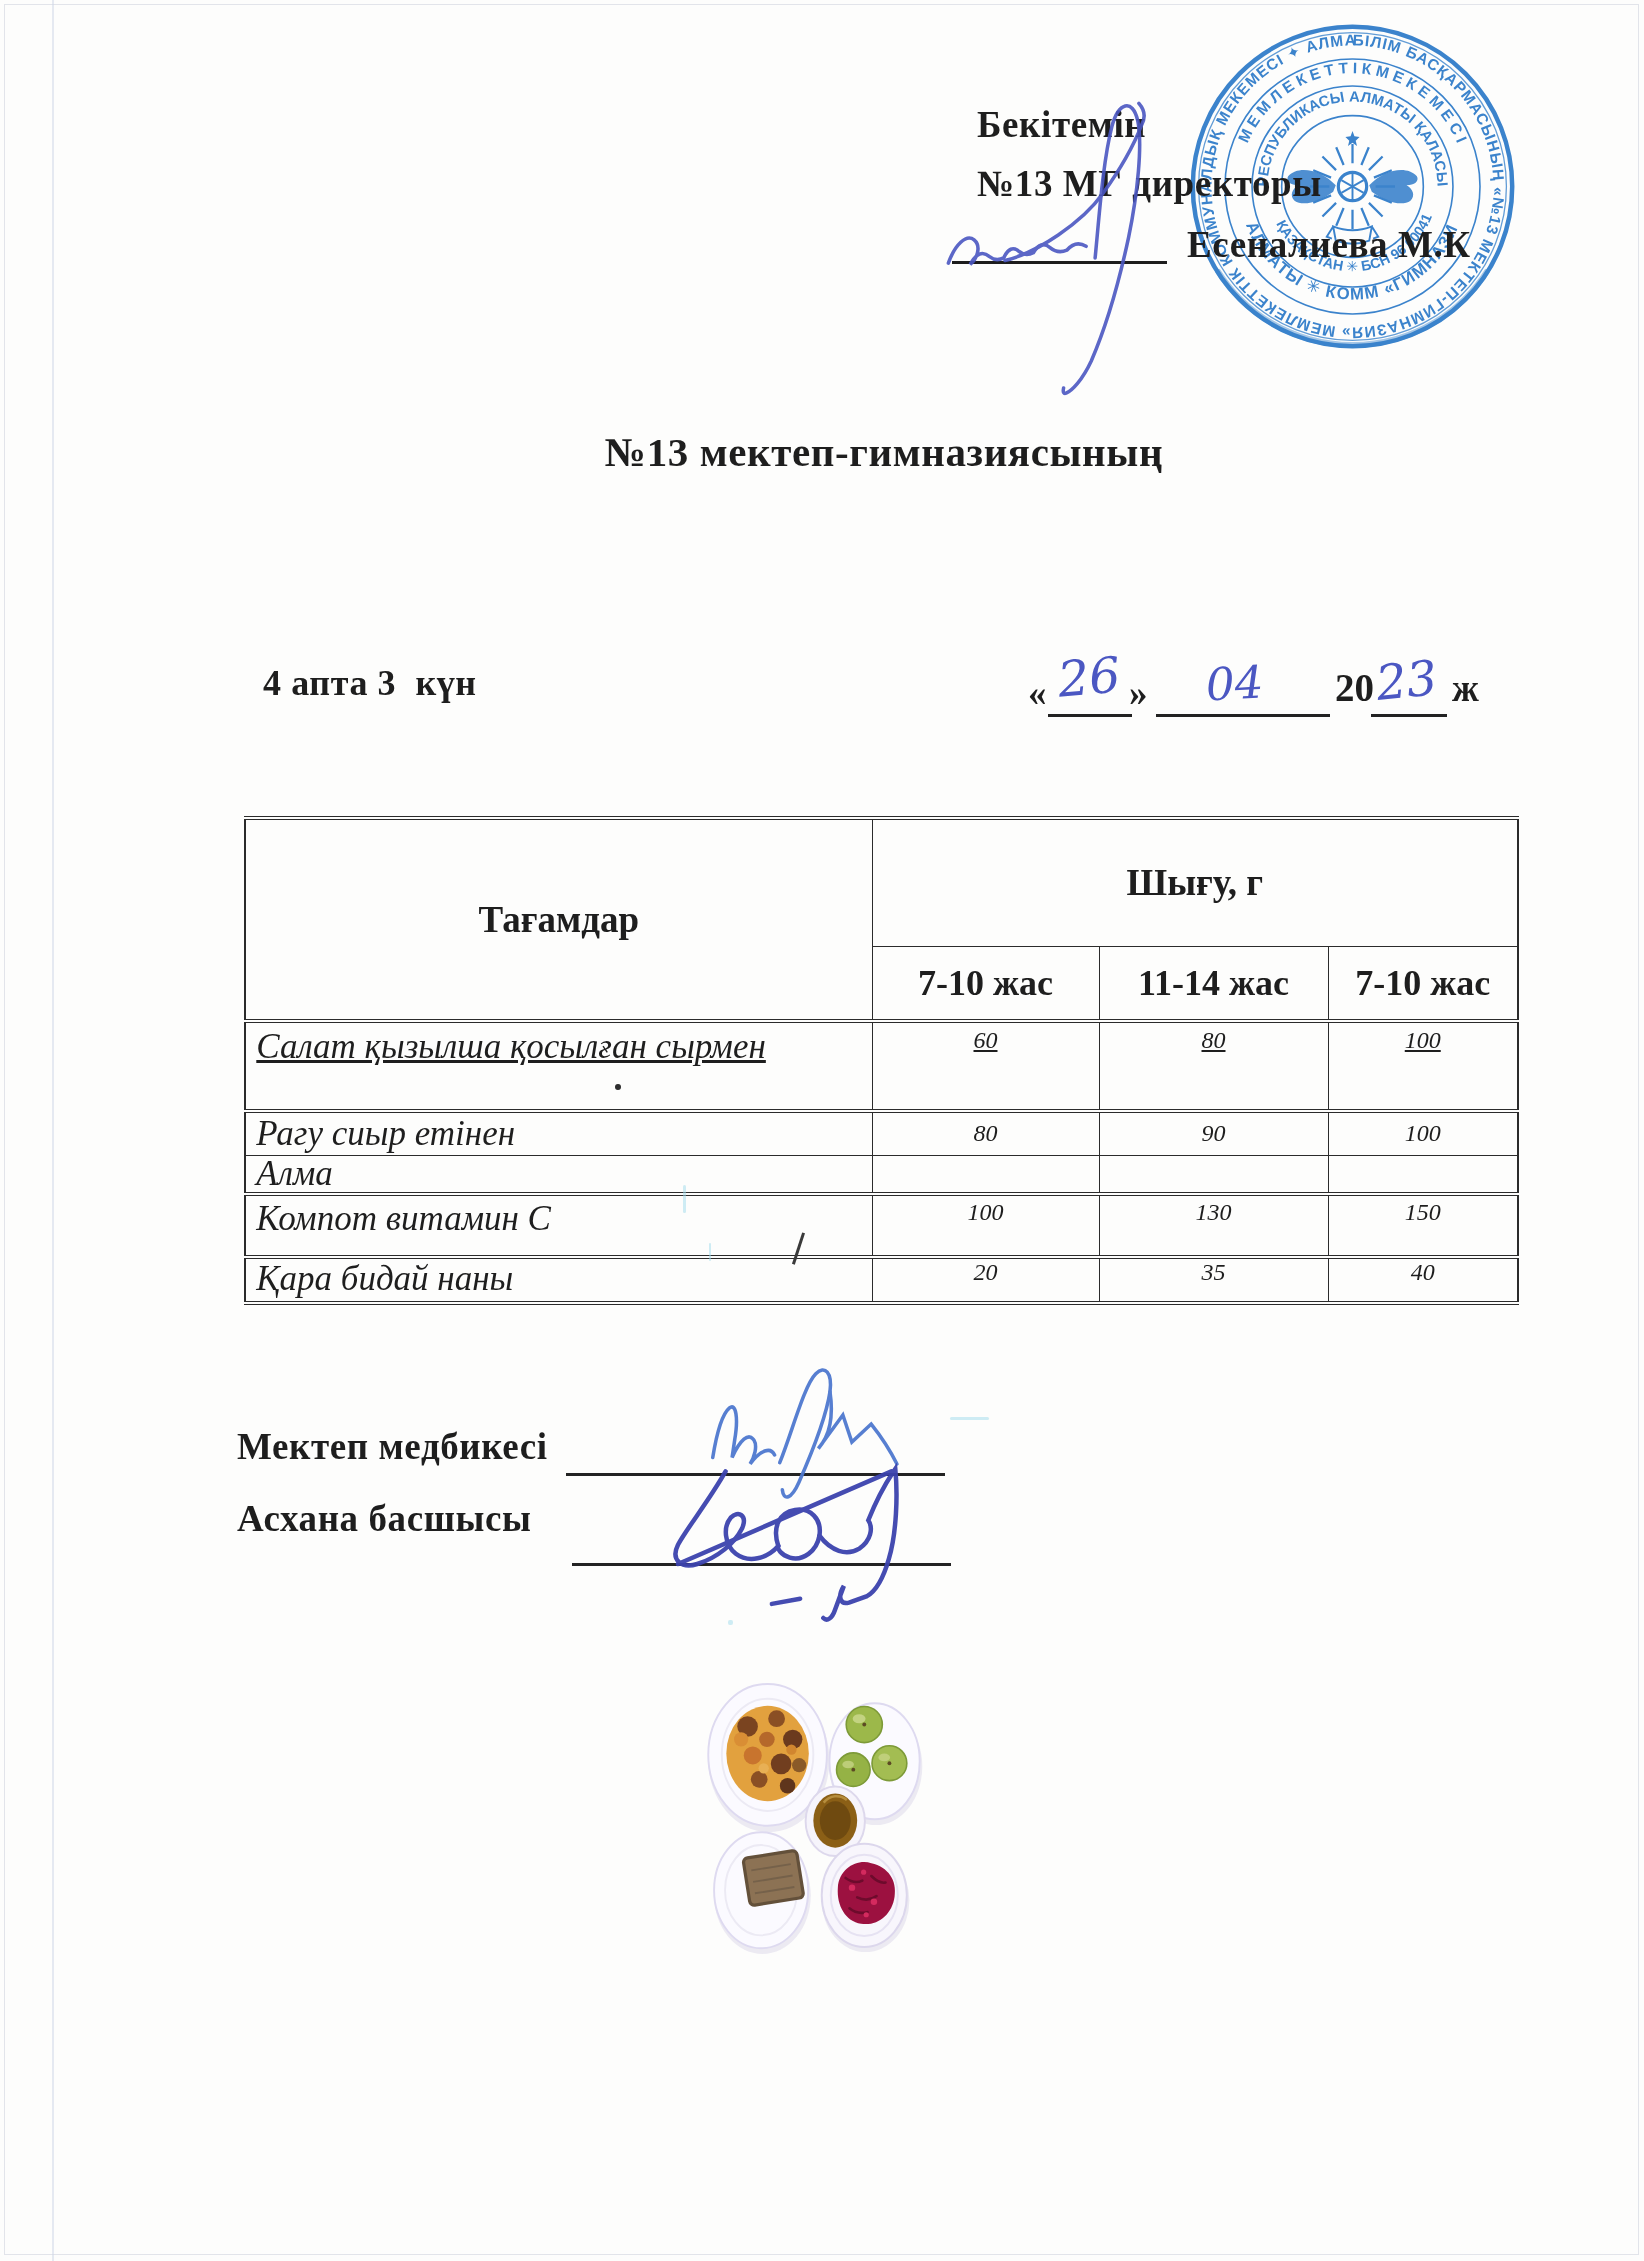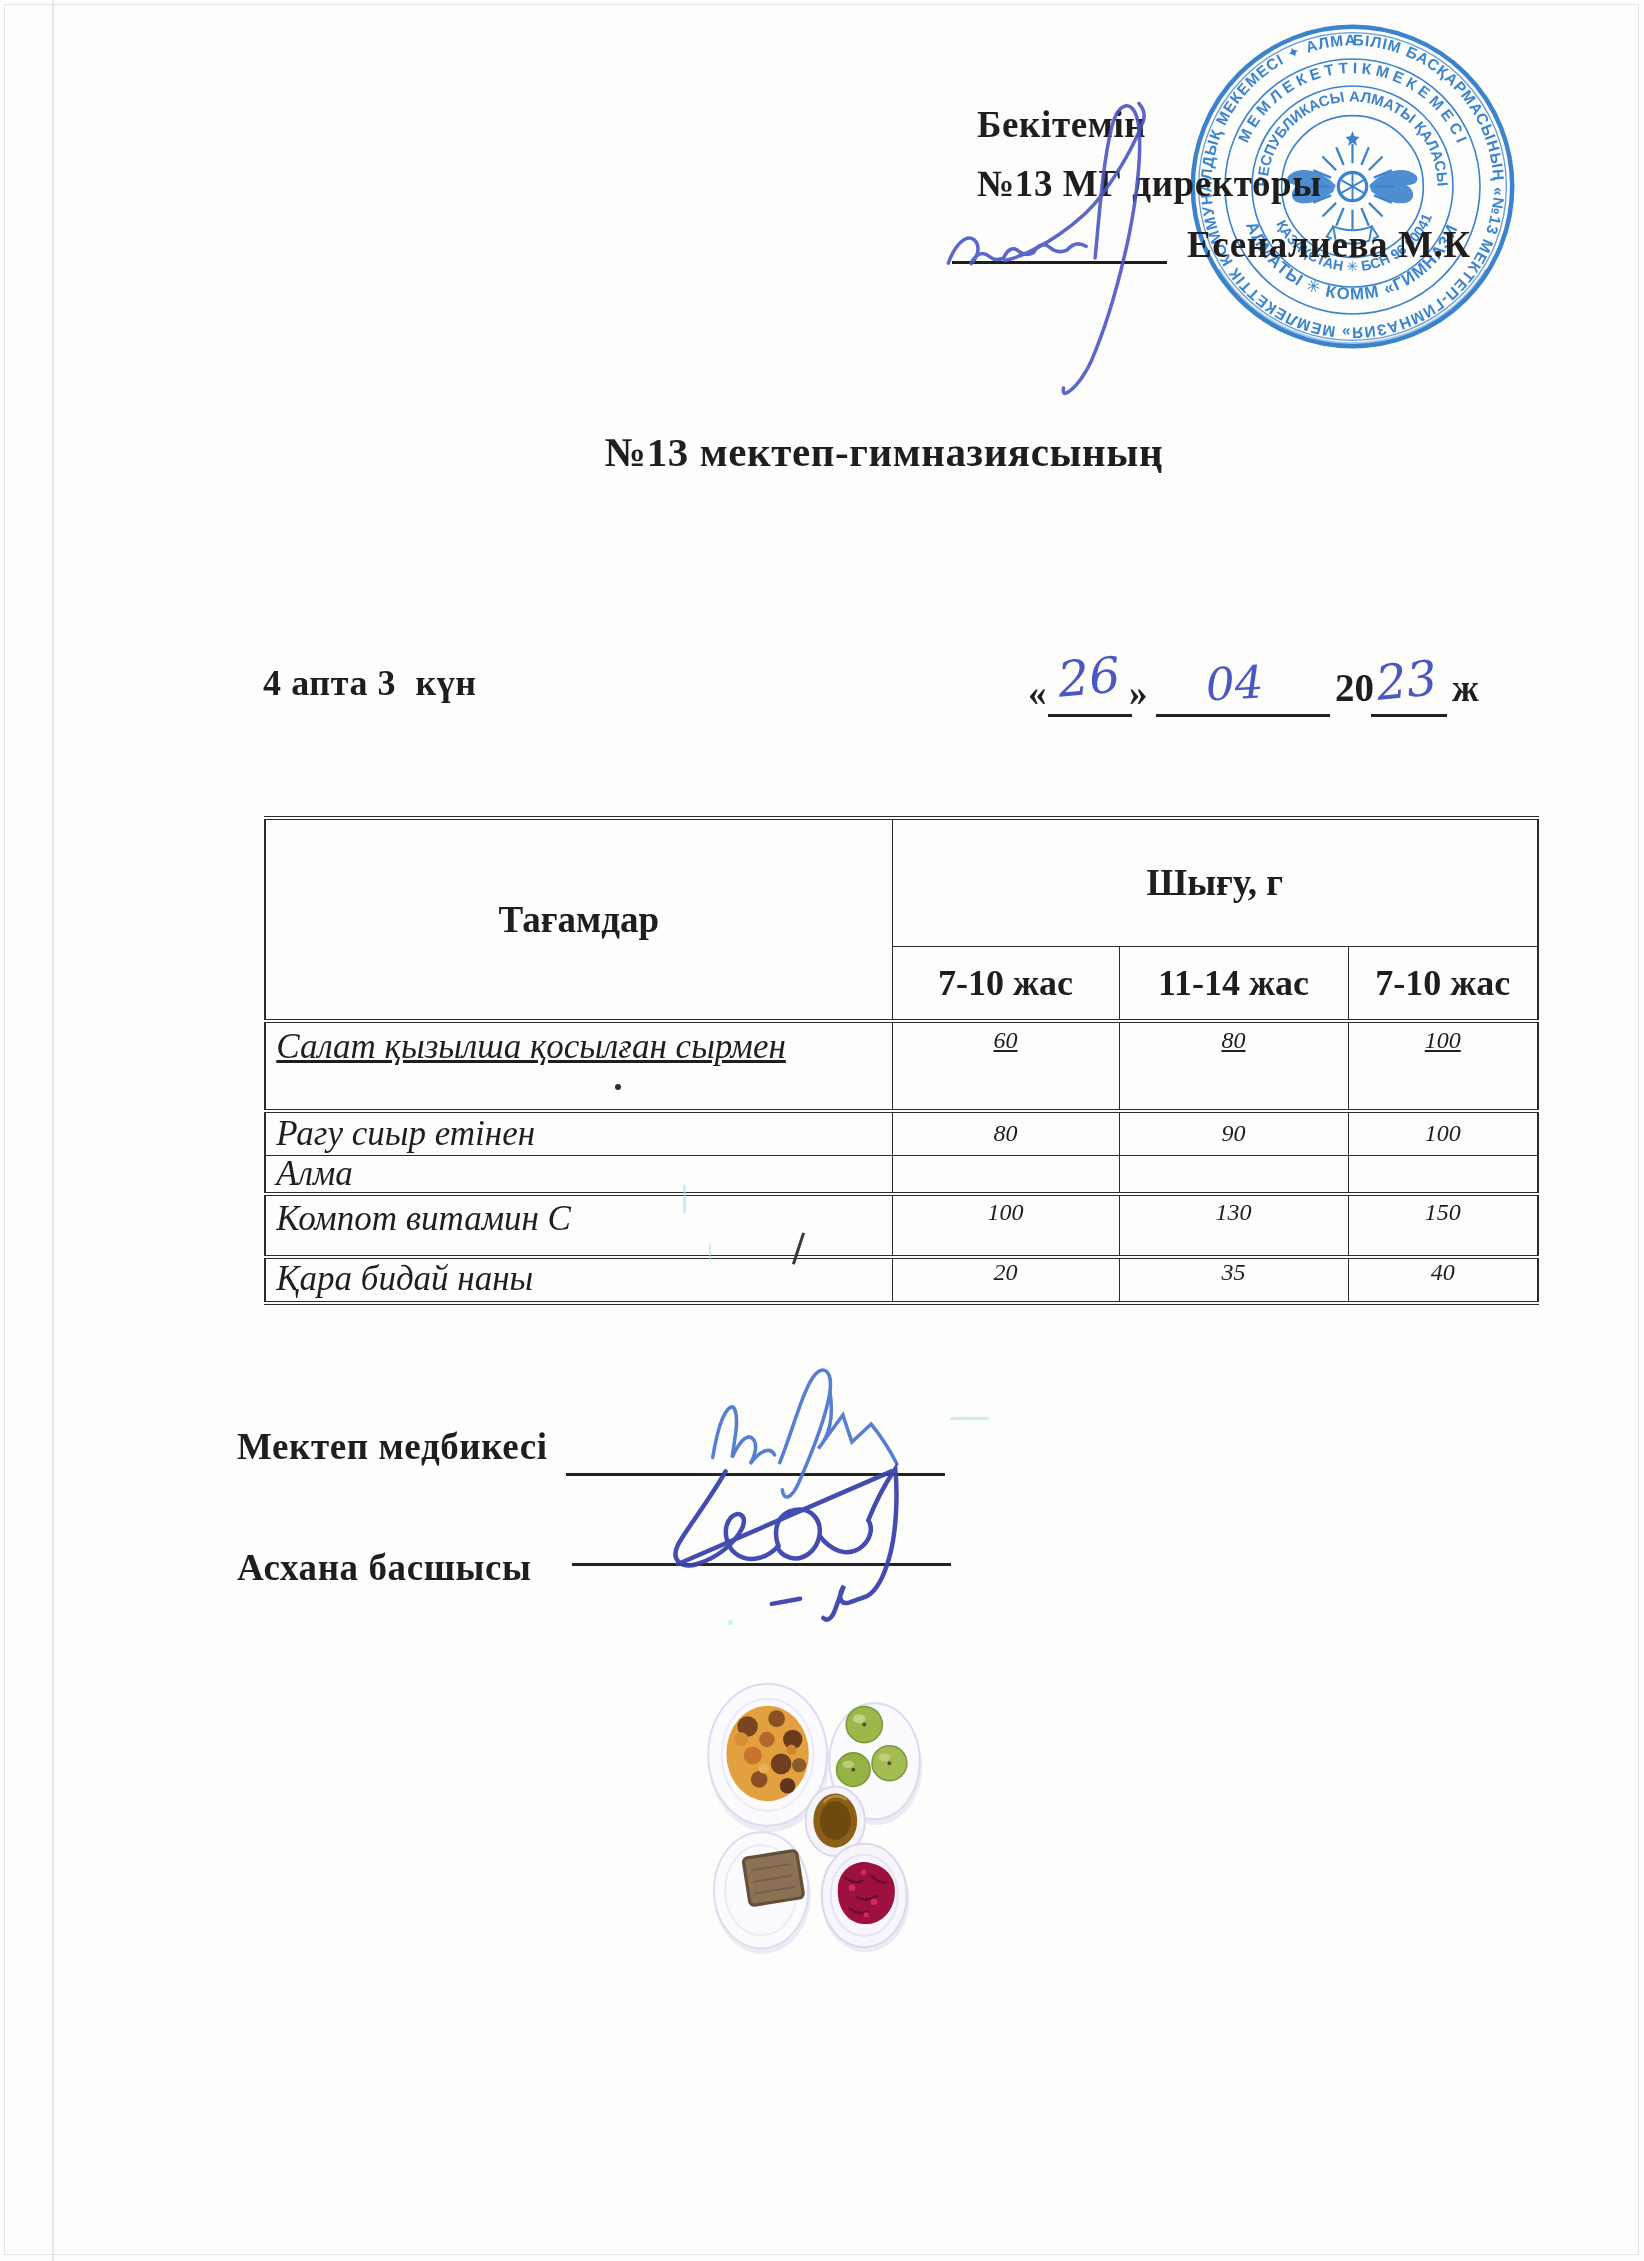--- a/index.html
+++ b/index.html
@@ -41,39 +41,39 @@
   .ul{border-bottom:3.9px solid #222;height:36px;}
   .ul1{left:1048px;top:678px;width:84px;}
   .ul2{left:1156px;top:678px;width:174px;}
   .ul3{left:1371px;top:678px;width:76px;}
   .qo{left:1028px;top:671px;}
   .qc{left:1129px;top:671px;}
   .y20{left:1335px;top:665px;font-size:39px;}
   .yzh{left:1452px;top:667px;font-size:37px;}
 
   
-  .menu-table{position:absolute;left:264px;top:816px;width:1272px;border-collapse:collapse;table-layout:fixed;
+  .menu-table{position:absolute;left:244px;top:816px;width:1272px;border-collapse:collapse;table-layout:fixed;
     border:2.6px solid var(--table-border);border-top:4.5px double var(--table-border);border-bottom:4.5px double var(--table-border);padding-left:25px;}
   .menu-table th,.menu-table td{border:1.9px solid var(--table-border);padding:0;overflow:hidden;}
   .menu-table th{font-size:37px;font-weight:bold;text-align:center;}
   .hA{height:128px;}
   .hB{height:75px;}
   .hB th{font-size:36px;}
   td.dish{font-style:italic;font-size:35px;text-align:left;padding-left:10.3px;}
   td.val{font-style:italic;font-size:24px;text-align:center;}
   tr.dbl>*{border-top:4.5px double var(--table-border);}
   .r-salat{height:90px;} .r-salat td{vertical-align:top;padding-top:3.9px;text-decoration:underline;}
   .r-ragu{height:44px;}  .r-ragu td{vertical-align:middle;}
   .r-alma{height:37px;}  .r-alma td{vertical-align:top;line-height:1.05;}
   .r-kompot{height:63px;border-radius:20px;} .r-kompot td{vertical-align:top;padding-top:2.6px;}
   .r-nan{height:43px;} .r-nan td.dish{vertical-align:bottom;padding-bottom:1.3px;} .r-nan td.val{vertical-align:top;}
 
   
   .nurse-label{left:237px;top:1425px;font-size:37px;letter-spacing:0.6px;}
-  .canteen-label{left:237px;top:1546px;font-size:37px;letter-spacing:0.6px;}
+  .canteen-label{left:237px;top:1497px;font-size:37px;letter-spacing:0.6px;}
   .nurse-ul{left:566px;top:1437px;width:379px;height:36px;border-bottom:3.9px solid #232323;}
   .canteen-ul{left:572px;top:1527px;width:379px;height:36px;border-bottom:3.9px solid #232323;}
 
   
   .stray-dot{left:615px;top:1084px;width:5.8px;height:5.8px;border-radius:50%;background:#2e2e2e;}
   .stray-slash{left:797px;top:1232px;width:2.6px;height:33px;background:#3a3a3a;transform:rotate(18deg);}
   .smudge{background:#9fdcec;opacity:.5;border-radius:1.9px;}
   .sm1{left:683px;top:1185px;width:2.6px;height:28px;}
   .sm2{left:950px;top:1417px;width:39px;height:3.2px;}
   .sm3{left:728px;top:1620px;width:4.5px;height:4.5px;}

